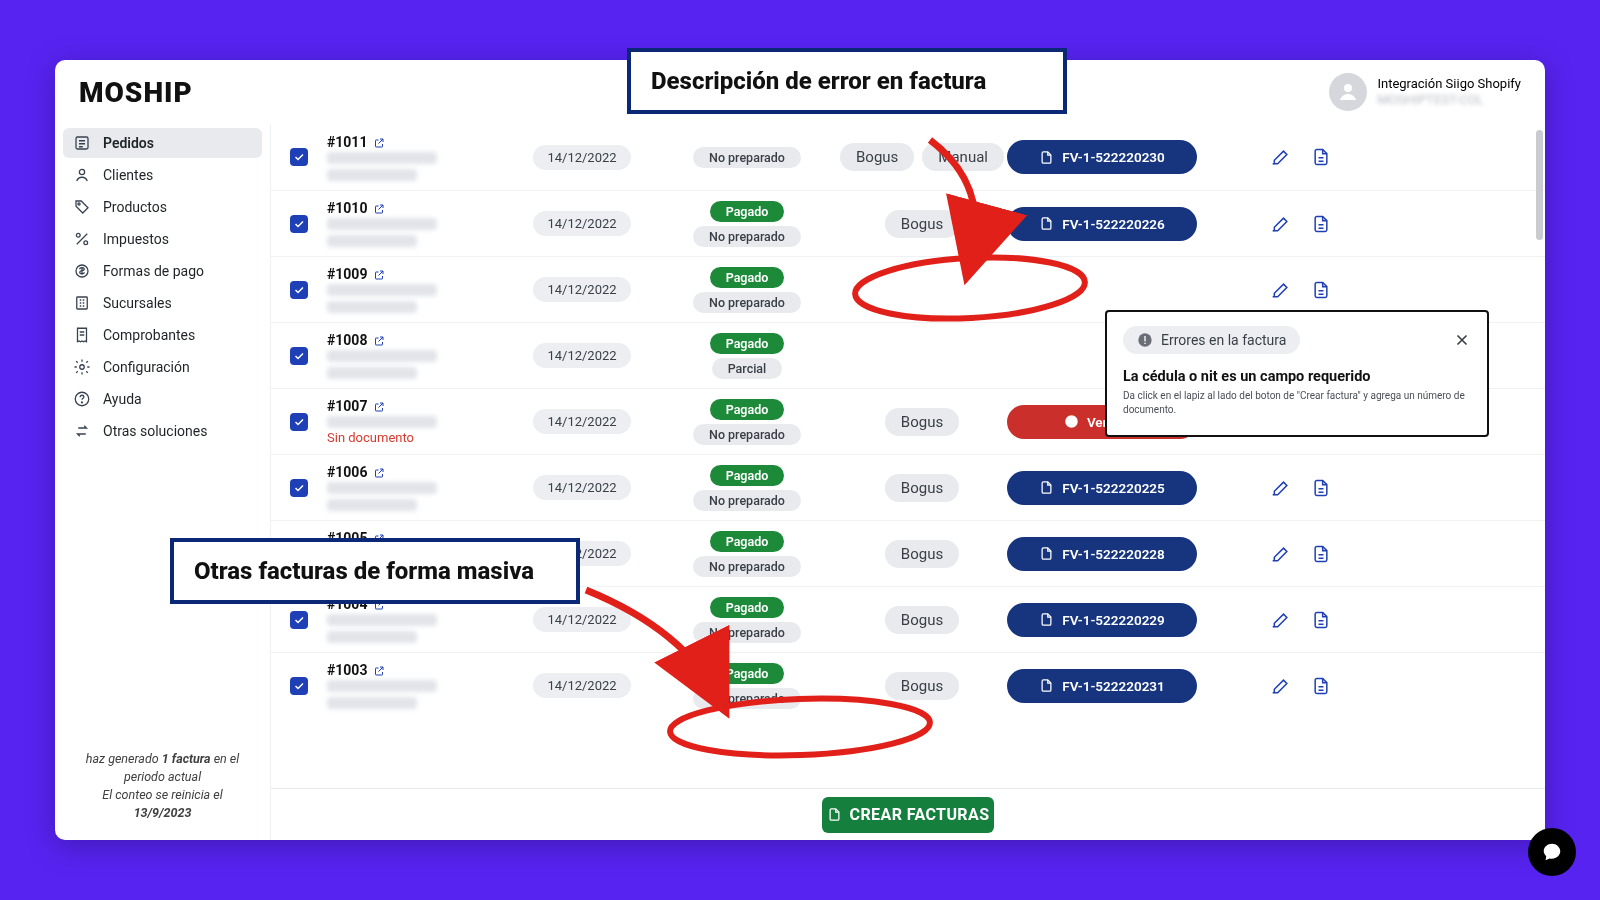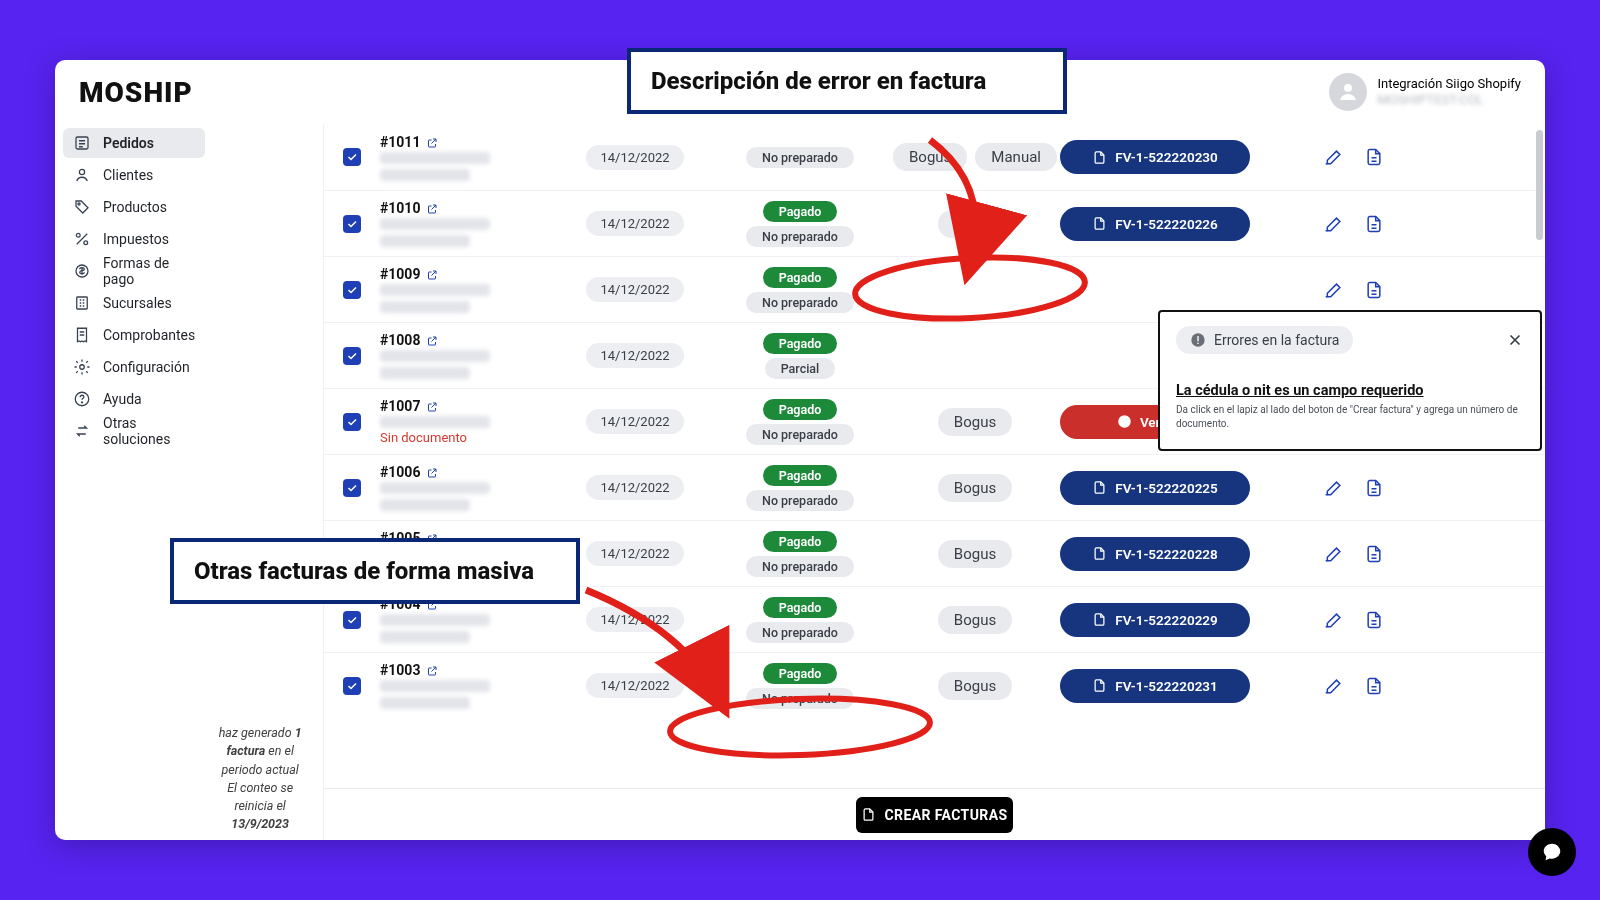--- a/index.html
+++ b/index.html
@@ -11,21 +11,21 @@
   .logo { font-weight: 900; font-size: 28px; letter-spacing: 1px; color: #111111; }
   .user-area { display: flex; align-items: center; gap: 10px; }
   .avatar { width: 38px; height: 38px; border-radius: 50%; background: #d5d7dc; display:flex; align-items:center; justify-content:center; }
   .avatar svg { width: 24px; height: 24px; fill:#fff;}
   .user-meta { line-height: 1.2; font-size: 13px; }
   .user-sub { color:#b9bcc3; filter: blur(2px); }
 
   .body { flex:1; display:flex; min-height:0; }
 
   
-  .sidebar { width: 269px; border-right: 1px solid #eef0f3; padding: 4px 8px 1px 8px; display:flex; flex-direction:row; }
+  .sidebar { width: 216px; border-right: 1px solid #eef0f3; padding: 4px 8px 12px 8px; display:flex; flex-direction:column; }
   .nav { display:flex; flex-direction:column; gap:2px; }
   .nav-item { display:flex; align-items:center; gap:12px; height:30px; padding:0 10px; border-radius:6px; font-size:14px; color:#1f2328; cursor:pointer; }
   .nav-item.active { background:#e8eaee; font-weight:600; }
   .nav-icon { width:18px; height:18px; display:flex; align-items:center; justify-content:center; }
   .nav-icon svg { width:18px; height:18px; stroke:#374151; fill:none; stroke-width:1.7; }
   .sidebar-footer { margin-top:auto; text-align:center; font-size:12.5px; color:#404040; line-height:1.45; padding: 0 8px 6px 8px; font-style: italic;}
   .sidebar-footer strong { font-weight:700; }
 
   
   .main { flex:1; min-width:0; position:relative; background:#fff; }
@@ -53,31 +53,31 @@
   .inv-cell{ display:flex; justify-content:flex-start;}
   .inv-btn{ display:flex; align-items:center; gap:8px; background:#17357f; color:#fff; border:none; height:34px; padding:0 22px; border-radius:18px; font-size:13.5px; font-weight:600; cursor:pointer; min-width:190px; justify-content:center;}
   .inv-btn svg{ width:15px;height:15px; stroke:#fff; fill:none; stroke-width:2;}
   .inv-btn.error{ background:#ca2f2c;}
   .act-cell{ display:flex; gap:20px; justify-content:flex-end; padding-right:6px;}
   .act-icon{ width:20px;height:20px; cursor:pointer;}
   .act-icon svg{ width:20px; height:20px; stroke:#1e3fb6; fill:none; stroke-width:1.8;}
 
   
   .bottom-bar{ position:absolute; left:0; right:0; bottom:0; height:52px; border-top:1px solid #e7e9ed; background:#fff; display:flex; align-items:center; justify-content:center;}
-  .primary-btn{ display:flex; align-items:center; gap:8px; background:#000000; color:#fff; border:none; height:36px; padding:0 5px; border-radius:6px; font-size:14px; font-weight:700; letter-spacing:.4px;}
+  .primary-btn{ display:flex; align-items:center; gap:8px; background:#15803d; color:#fff; border:none; height:36px; padding:0 5px; border-radius:6px; font-size:16px; font-weight:700; letter-spacing:.4px;}
   .primary-btn svg{ width:15px;height:15px; stroke:#fff; fill:none; stroke-width:2;}
 
   
   .popover { position:absolute; left:834px; top:186px; width:384px; background:#fff; border:2px solid #111; border-radius:4px; padding:14px 16px 18px 16px; z-index:20;}
   .popover-head{ display:flex; align-items:center; justify-content:space-between;}
   .chip{ display:flex; align-items:center; gap:8px; background:#eceef2; color:#3a3f47; font-size:14px; padding:6px 14px; border-radius:18px;}
   .chip svg{ width:16px;height:16px;}
   .pop-close{ width:18px;height:18px; cursor:pointer;}
   .pop-close svg{ width:18px;height:18px; stroke:#3a3f47; stroke-width:2.2;}
-  .pop-title{ margin-top:28px; font-size:14.5px; font-weight:700; color:#111;text-decoration:underline;}
+  .pop-title{ margin-top:14px; font-size:14.5px; font-weight:700; color:#111;}
   .pop-body{ margin-top:4px; font-size:10px; color:#4a4f57; line-height:1.4;}
 
   
   .callout{ position:absolute; background:#fff; border:4px solid #0b2877; padding:14px 20px; z-index:40;}
   .callout-text{ font-size:24px; font-weight:800; color:#111; line-height:1.25;}
   .callout1{ left:627px; top:48px; width:440px;}
   .callout2{ left:170px; top:538px; width:410px;}
 
   
   .overlay{ position:absolute; pointer-events:none; z-index:35;}

